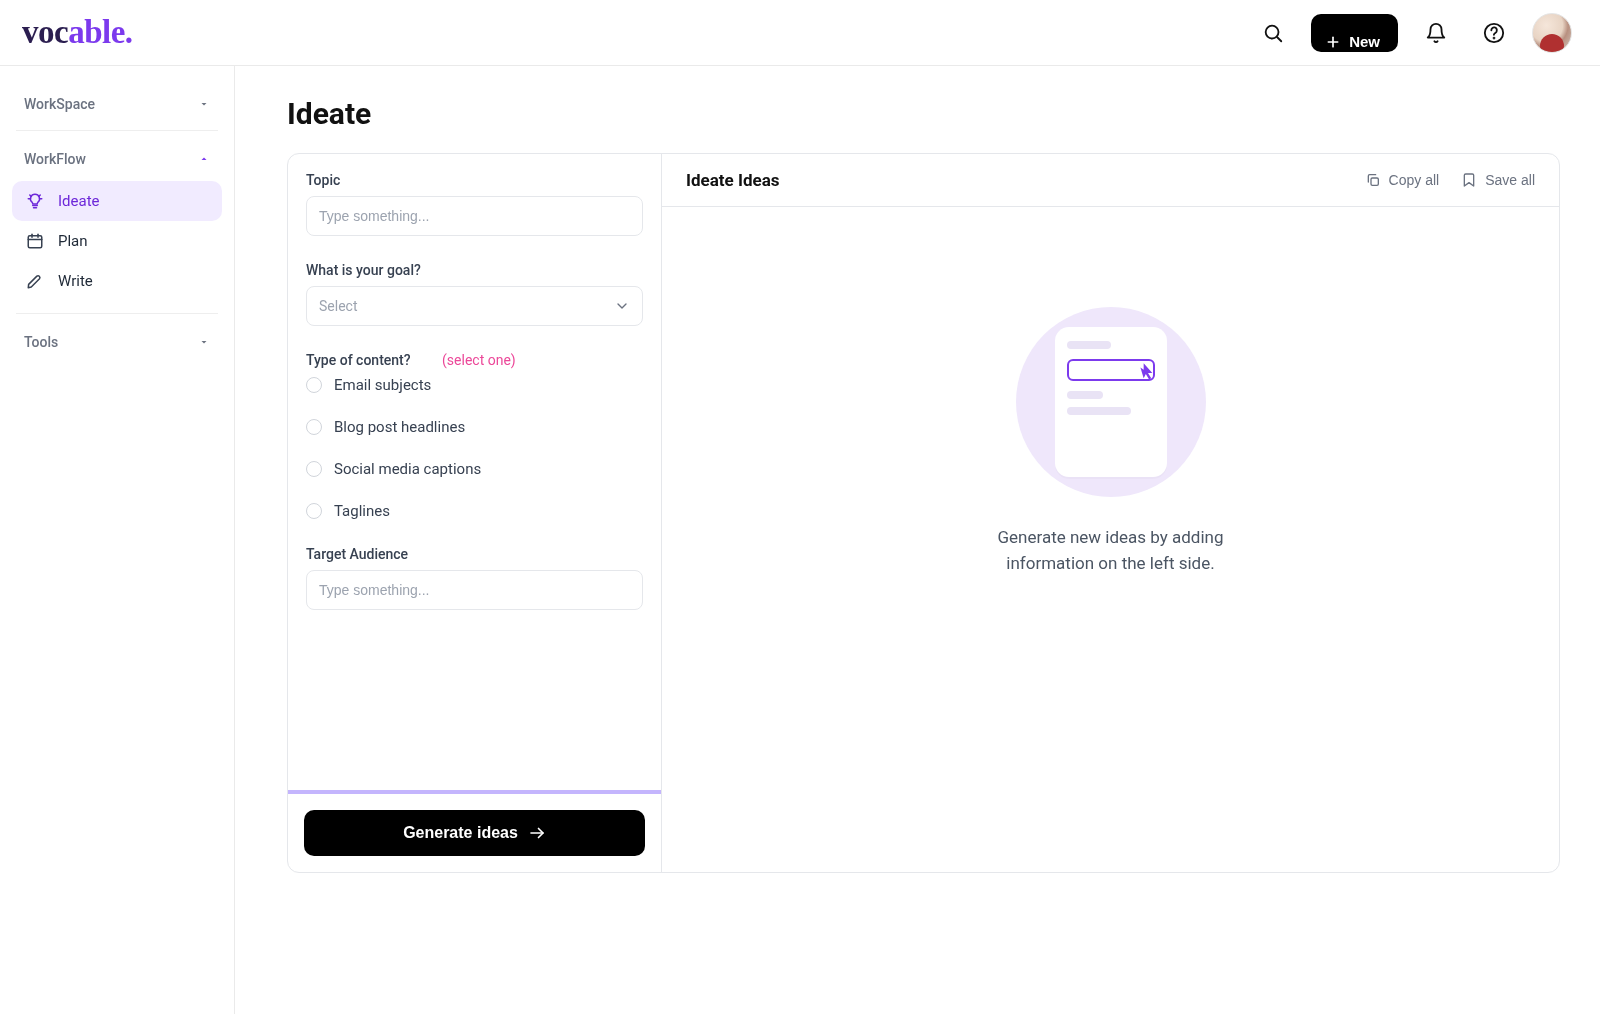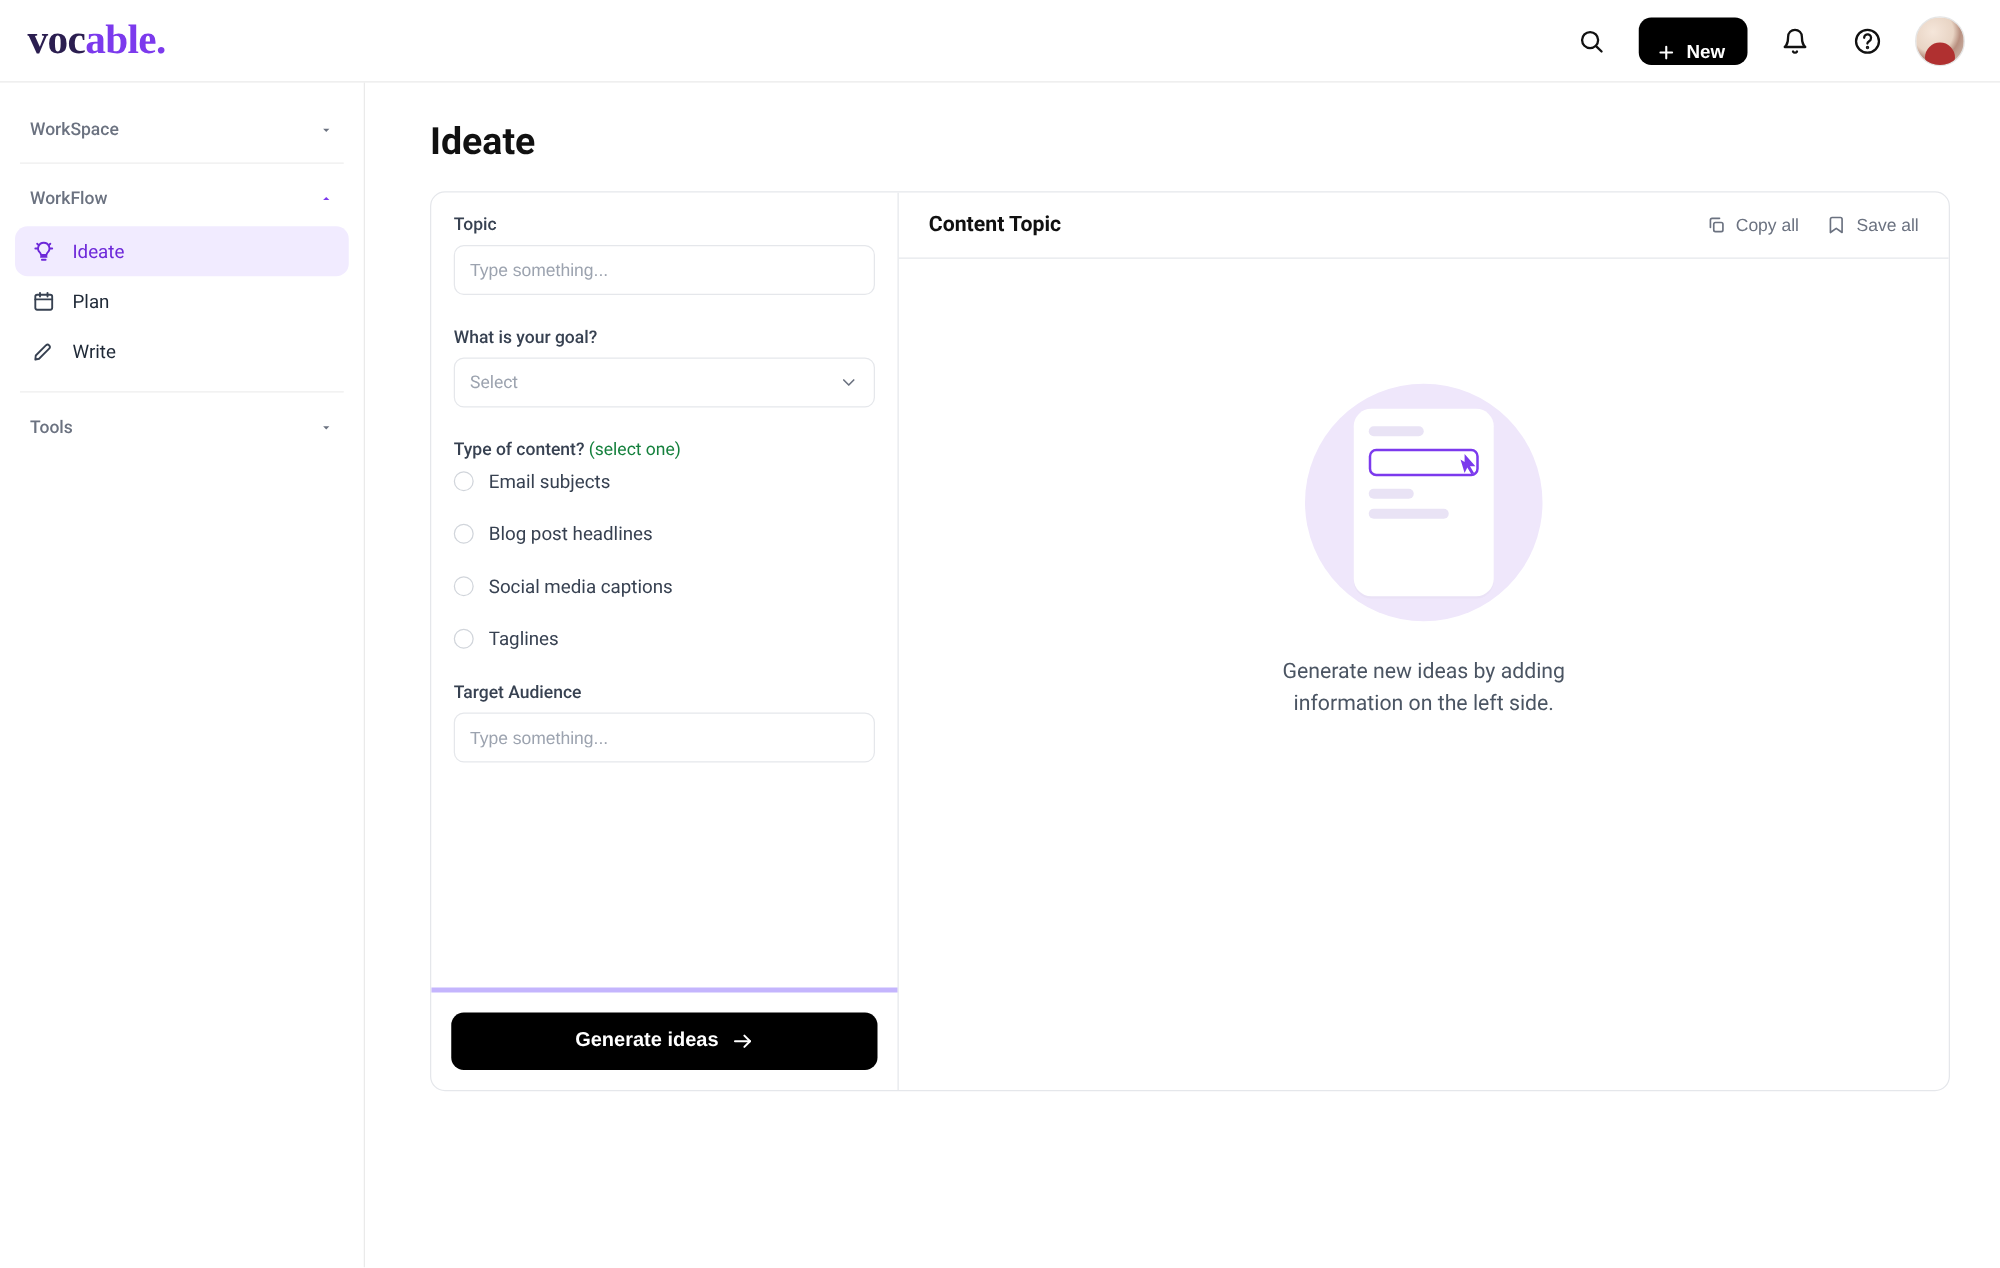--- a/index.html
+++ b/index.html
@@ -48,21 +48,21 @@
     position:relative; overflow:hidden;
   }
   .avatar::after{
     content:""; position:absolute; bottom:-6px; left:50%; transform:translateX(-50%);
     width:24px; height:24px; border-radius:50%; background:#b03030;
   }
 
   
   .shell { display:flex; height: calc(1014px - 66px); }
   .sidebar {
-    width: 292px; border-right:1px solid #eaeaea;
+    width: 235px; border-right:1px solid #eaeaea;
     padding: 20px 12px 12px 12px;
   }
   .section-header {
     display:flex; align-items:center; justify-content:space-between;
     padding: 10px 12px; color:#6b7280; font-size:14px; font-weight:500;
     cursor:pointer;
   }
   .section-divider { border:none; border-top:1px solid #eee; margin: 8px 4px 10px; }
   .nav-list { list-style:none; margin: 4px 0 12px; }
   .nav-item {
@@ -79,21 +79,21 @@
   .panel {
     border:1px solid #e5e7eb; border-radius:12px; display:flex;
     height: 720px; overflow:hidden; background:#fff;
   }
   .left-panel {
     width: 374px; border-right:1px solid #e5e7eb;
     display:flex; flex-direction:column;
   }
   .form-area { padding: 18px 18px 8px 18px; flex:1; overflow:auto; }
   .form-label { font-size:14px; font-weight:500; color:#374151; margin-bottom:8px; display:block; }
-  .hint { color:#15803d; font-weight:400; }
+  .hint { color:#ec4899; font-weight:400;margin-left:28px; }
   .text-input, .select-input {
     width:100%; height:40px; border:1px solid #e5e7eb; border-radius:8px;
     padding:0 12px; font-size:14px; color:#111; background:#fff;
   }
   .text-input::placeholder { color:#9ca3af; }
   .select-input { display:flex; align-items:center; justify-content:space-between; cursor:pointer; color:#9ca3af; }
   .field { margin-bottom: 26px; }
   .radio-group { display:flex; flex-direction:column; gap:24px; margin-top:8px;}
   .radio-row { display:flex; align-items:center; gap:12px; cursor:pointer; font-size:15px; color:#374151;}
   .radio-circle {
@@ -318,21 +318,21 @@
                   <line x1="4" y1="12" x2="20" y2="12"></line>
                   <polyline points="14 6 20 12 14 18"></polyline>
                 </svg>
             </span>
           </button>
         </div>
       </div>
 
       <div class="right-panel">
         <div class="right-header">
-          <div class="right-title">Content Topic</div>
+          <div class="right-title">Ideate Ideas</div>
           <div class="right-actions">
             <button class="ghost-btn">
               <span>
                 <svg width="16" height="16" viewBox="0 0 24 24" fill="none" stroke="#6b7280" stroke-width="2" stroke-linecap="round" stroke-linejoin="round">
                     <rect x="9" y="9" width="11" height="11" rx="2"></rect>
                     <path d="M5 15V6a2 2 0 0 1 2-2h9"></path>
                   </svg>
               </span>
               <span>Copy all</span>
             </button>

